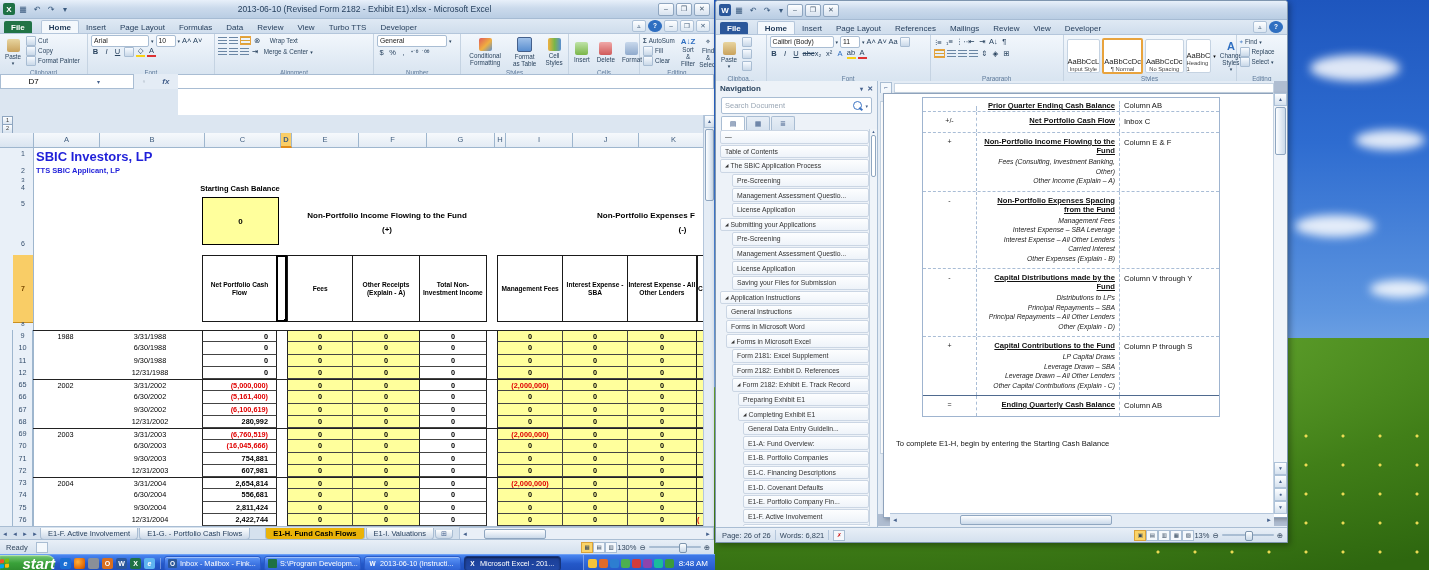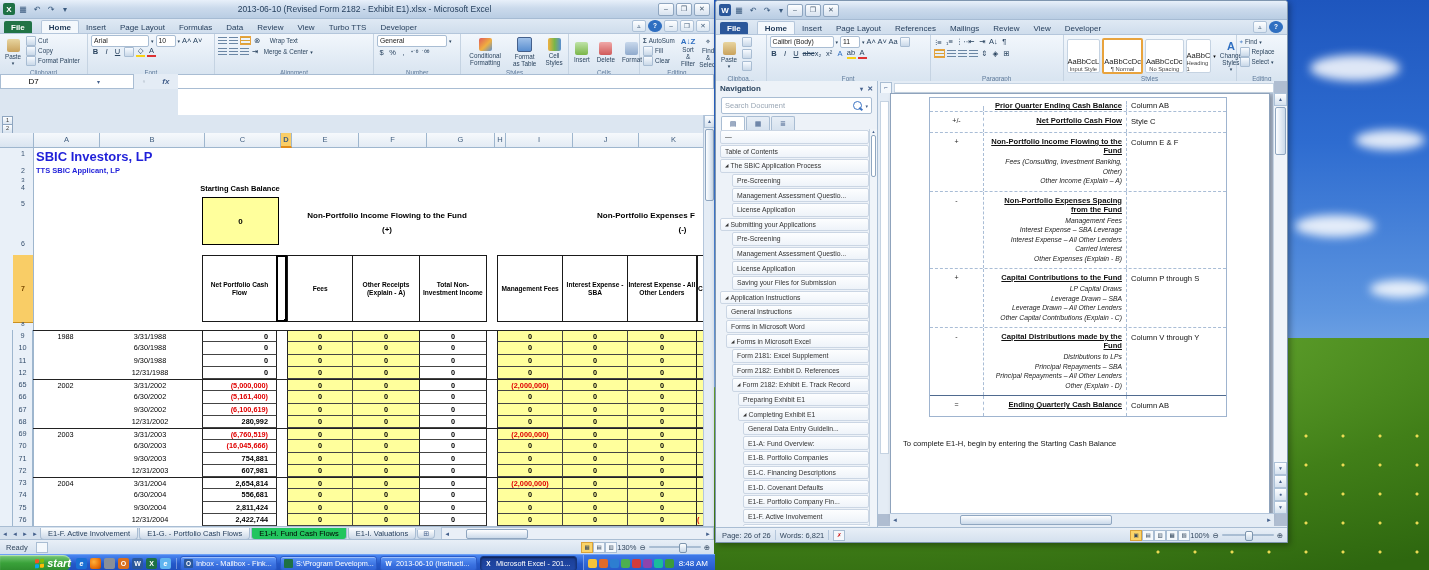--- a/index.html
+++ b/index.html
@@ -118,21 +118,21 @@
   .xrow.grp .xa,.xrow.grp .xb,.xrow.grp .xc,.xrow.grp .xd,.xrow.grp .xe,.xrow.grp .xf,.xrow.grp .xg,
   .xrow.grp .xh,.xrow.grp .xi,.xrow.grp .xj,.xrow.grp .xk,.xrow.grp .xl{border-top:1.5px solid #222;}
   .neg{color:#E00000;}
   #xl-vscroll{left:703px;top:115px;width:11px;height:411px;background:#E4ECF5;border-left:1px solid #B4C6DB;font-size:5px;color:#44608C;}
   .sarrow{height:11px;border:1px solid #AEC2D8;background:linear-gradient(#FDFEFF,#D5E1EE);text-align:center;line-height:10px;}
   #xl-vthumb{margin:1px;height:70px;border:1px solid #8FA6C0;border-radius:2px;background:linear-gradient(90deg,#FDFEFF,#CBDAEA);}
   #xl-tabbar{left:0;top:526px;width:714px;height:14px;background:#D5E1EE;border-top:1px solid #A9BDD3;display:flex;align-items:center;font-size:7.5px;}
   .tnav{width:10px;text-align:center;font-size:6px;color:#44608C;}
   .stab{padding:1px 7px;margin-right:1px;background:linear-gradient(#FDFEFF,#CBD8E7);border:1px solid #A9BDD3;border-top:none;
     border-radius:0 0 4px 4px;color:#253E5C;white-space:nowrap;}
-  .stab.active{background:#22c55e;font-weight:normal;color:#000;}
+  .stab.active{background:#eab308;font-weight:bold;color:#000;margin-left:14px;}
   .instab{width:16px;text-align:center;background:linear-gradient(#FDFEFF,#CBD8E7);border:1px solid #A9BDD3;border-top:none;border-radius:0 0 4px 4px;font-size:7px;color:#44608C;}
   #xl-hscroll{flex:1;display:flex;align-items:center;margin-left:6px;height:12px;background:#E9EFF7;border:1px solid #B4C6DB;}
   #xl-hthumb{width:60px;height:8px;margin-left:14px;border:1px solid #8FA6C0;border-radius:2px;background:linear-gradient(#FDFEFF,#CBDAEA);}
   
   #wd{left:715px;top:0;width:573px;height:543px;background:#E4ECF5;border:1px solid #7E95AF;border-radius:3px 3px 0 0;
     box-sizing:border-box;overflow:hidden;box-shadow:2px 2px 6px rgba(0,0,0,.35);}
   .stylecard{width:37px;height:32px;background:#fff;border:1px solid #C5D3E2;border-radius:2px;display:flex;flex-direction:column;
     align-items:center;justify-content:flex-end;}
   .stylecard .smp{font-size:7.5px;color:#222;}
   .stylecard .snm{font-size:5.8px;color:#444;}
@@ -154,21 +154,21 @@
   .nitem .tri{display:none;font-size:4.5px;margin-right:2px;color:#333;}
   .nitem.tri .tri{display:inline;}
   .nitem.lvl1{margin-left:10px;}.nitem.lvl2{margin-left:16px;}.nitem.lvl3{margin-left:22px;}.nitem.lvl4{margin-left:27px;}
   #nscroll{position:absolute;right:0;top:48px;bottom:2px;width:7px;background:#F0F4F9;border-left:1px solid #C5D3E2;font-size:4px;color:#44608C;}
   #docarea{position:absolute;left:162px;top:80px;right:0;bottom:16px;background:#AFBDD1;}
   #hruler{position:absolute;left:0;top:0;right:13px;height:12px;background:#E4ECF5;border-bottom:1px solid #B4C6DB;}
   #hruler .band{position:absolute;left:16px;width:378px;top:2px;height:8px;background:#fff;border:1px solid #C5D3E2;}
   .rnum{display:inline-block;width:47px;text-align:center;font-size:6px;color:#7A8CA3;line-height:8px;}
   #vruler{position:absolute;left:0;top:12px;width:12px;bottom:12px;background:#E4ECF5;border-right:1px solid #B4C6DB;}
   #vruler .band{position:absolute;top:8px;bottom:60px;left:2px;width:7px;background:#fff;border:1px solid #C5D3E2;}
-  #page{position:absolute;left:12px;top:12px;width:378px;height:423px;background:#fff;border:1px solid #8FA3BC;box-shadow:2px 2px 4px rgba(0,0,0,.25);}
+  #page{position:absolute;left:5px;top:12px;width:378px;height:423px;background:#fff;border:1px solid #8FA3BC;box-shadow:2px 2px 4px rgba(0,0,0,.25);padding-left:39px;}
   #wtable{position:absolute;left:38px;top:3px;width:298px;border:1px solid #9FB4CF;box-sizing:border-box;}
   .wrow{display:flex;border-top:1px dashed #A9BDD6;}
   .wrow:first-child{border-top:none;}
   .wrow.eq{border-top:1.5px solid #4F6A8F;}
   .wc1{width:54px;flex:none;text-align:center;font-size:7px;color:#222;padding-top:5px;border-right:1px dashed #A9BDD6;box-sizing:border-box;}
   .wc2{width:143px;flex:none;padding:4px 4px 5px 2px;box-sizing:border-box;border-right:1px dashed #A9BDD6;}
   .whead{font-size:7.6px;font-weight:bold;text-decoration:underline;text-align:right;color:#111;}
   .wsubs{font-size:6.8px;font-style:italic;text-align:right;color:#222;white-space:pre-line;line-height:9.5px;margin-top:2px;}
   .wc3{flex:1;font-size:7.6px;color:#111;padding:5px 0 0 4px;}
   #wpartial{height:13px;overflow:hidden;display:flex;align-items:flex-end;}
@@ -176,22 +176,22 @@
   #wpartial .wc3{padding:0 0 1px 4px;}
   #wfooter{position:absolute;left:12px;top:345px;font-size:7.6px;color:#111;}
   #wd-vscroll{position:absolute;right:0;top:12px;width:13px;bottom:12px;background:#F0F4F9;border-left:1px solid #C5D3E2;font-size:5px;color:#44608C;}
   #wd-vthumb{margin:1px;height:46px;border:1px solid #8FA6C0;border-radius:2px;background:linear-gradient(90deg,#FDFEFF,#CBDAEA);}
   #wd-bcluster{position:absolute;bottom:0;left:0;right:0;}
   #wd-hscroll{position:absolute;left:12px;right:13px;bottom:0;height:12px;background:#E4ECF5;border-top:1px solid #B4C6DB;display:flex;align-items:center;font-size:5px;color:#44608C;}
   #wd-hthumb{width:150px;height:8px;margin-left:60px;border:1px solid #8FA6C0;border-radius:2px;background:linear-gradient(#FDFEFF,#CBDAEA);}
   .sep{width:1px;height:10px;background:#B4C6DB;margin:0 4px;}
   
   #taskbar{left:0;top:554px;width:715px;height:16px;background:linear-gradient(#4986F2,#2458C8 55%,#1F4FBD);border-top:1px solid #6EA0F5;display:flex;align-items:center;}
-  #startbtn{height:16px;width:71px;border-radius:0 8px 8px 0;background:linear-gradient(#7CCB7C,#3AA23A 50%,#2D8B2D);
-    display:flex;align-items:center;justify-content:flex-end;gap:3px;color:#fff;font-weight:bold;font-style:italic;font-size:11px;
+  #startbtn{height:16px;width:55px;border-radius:0 8px 8px 0;background:linear-gradient(#7CCB7C,#3AA23A 50%,#2D8B2D);
+    display:flex;align-items:center;justify-content:space-between;gap:3px;color:#fff;font-weight:bold;font-style:italic;font-size:15px;
     box-shadow:inset 0 1px 1px rgba(255,255,255,.5);}
   .flag{width:9px;height:9px;display:grid;grid-template-columns:1fr 1fr;grid-template-rows:1fr 1fr;gap:1px;transform:skewY(-6deg);}
   .flag i{border-radius:1px;}
   .flag i:nth-child(1){background:#F35325;}.flag i:nth-child(2){background:#81BC06;}
   .flag i:nth-child(3){background:#05A6F0;}.flag i:nth-child(4){background:#FFBA08;}
   #ql{display:flex;align-items:center;gap:3px;padding:0 5px;border-right:1px solid rgba(255,255,255,.35);}
   .qlic{width:11px;height:11px;border-radius:2px;color:#fff;font-size:7px;font-weight:bold;text-align:center;line-height:11px;}
   .qlic:nth-child(1){background:#1A6FD4;font-style:italic;}
   .qlic:nth-child(2){background:radial-gradient(circle at 35% 35%,#FFB03A,#E8710A 60%,#B34D00);}
   .qlic:nth-child(3){background:#8A8F98;}
@@ -1085,21 +1085,21 @@
                 <div class="whead">Prior Quarter Ending Cash Balance</div>
               </div>
             <div class="wc3">Column AB</div>
           </div>
           <div class="wrow">
               <div class="wc1">+/-</div>
               <div class="wc2">
                 <div class="whead">Net Portfolio Cash Flow</div>
                 <div class="wsubs"></div>
               </div>
-              <div class="wc3">Style C</div>
+              <div class="wc3">Inbox C</div>
             </div>
             <div class="wrow">
               <div class="wc1">+</div>
               <div class="wc2">
                 <div class="whead">Non-Portfolio Income Flowing to the Fund</div>
                 <div class="wsubs">Fees (Consulting, Investment Banking, Other)
 Other Income (Explain – A)</div>
               </div>
               <div class="wc3">Column E &amp; F</div>
             </div>
@@ -1108,40 +1108,40 @@
               <div class="wc2">
                 <div class="whead">Non-Portfolio Expenses Spacing from the Fund</div>
                 <div class="wsubs">Management Fees
 Interest Expense – SBA Leverage
 Interest Expense – All Other Lenders
 Carried Interest
 Other Expenses (Explain - B)</div>
               </div>
             </div>
             <div class="wrow">
+              <div class="wc1">-</div>
+              <div class="wc2">
+                <div class="whead">Capital Distributions made by the Fund</div>
+                <div class="wsubs">Distributions to LPs
+Principal Repayments – SBA
+Principal Repayments – All Other Lenders
+Other (Explain - D)</div>
+              </div>
+              <div class="wc3">Column V through Y</div>
+            </div>
+            <div class="wrow">
               <div class="wc1">+</div>
               <div class="wc2">
                 <div class="whead">Capital Contributions to the Fund</div>
                 <div class="wsubs">LP Capital Draws
 Leverage Drawn – SBA
 Leverage Drawn – All Other Lenders
 Other Capital Contributions (Explain - C)</div>
               </div>
               <div class="wc3">Column P through S</div>
-            </div>
-            <div class="wrow">
-              <div class="wc1">-</div>
-              <div class="wc2">
-                <div class="whead">Capital Distributions made by the Fund</div>
-                <div class="wsubs">Distributions to LPs
-Principal Repayments – SBA
-Principal Repayments – All Other Lenders
-Other (Explain - D)</div>
-              </div>
-              <div class="wc3">Column V through Y</div>
             </div>
             <div class="wrow eq">
               <div class="wc1">=</div>
               <div class="wc2">
                 <div class="whead">Ending Quarterly Cash Balance</div>
                 <div class="wsubs"></div>
               </div>
               <div class="wc3">Column AB</div>
             </div>
         </div>
@@ -1170,21 +1170,21 @@
       <span>Words: 6,821</span>
       <span class="sep"></span>
       <span class="vicon" style="color:#C00;">✗</span>
       <span style="flex:1;"></span>
       <span class="vicon on">▣</span>
       <span class="vicon">▤</span>
       <span class="vicon">▥</span>
       <span class="vicon">▦</span>
       <span class="vicon">▧</span>
       <div class="zoomctl">
-        <span>100%</span>
+        <span>13%</span>
         <span>⊖</span>
         <div class="ztrack">
             <div class="zthumb" style="left:23px;"></div>
           </div>
         <span>⊕</span>
       </div>
     </div>
   </div>
 
   <div id="taskbar" class="abs">

